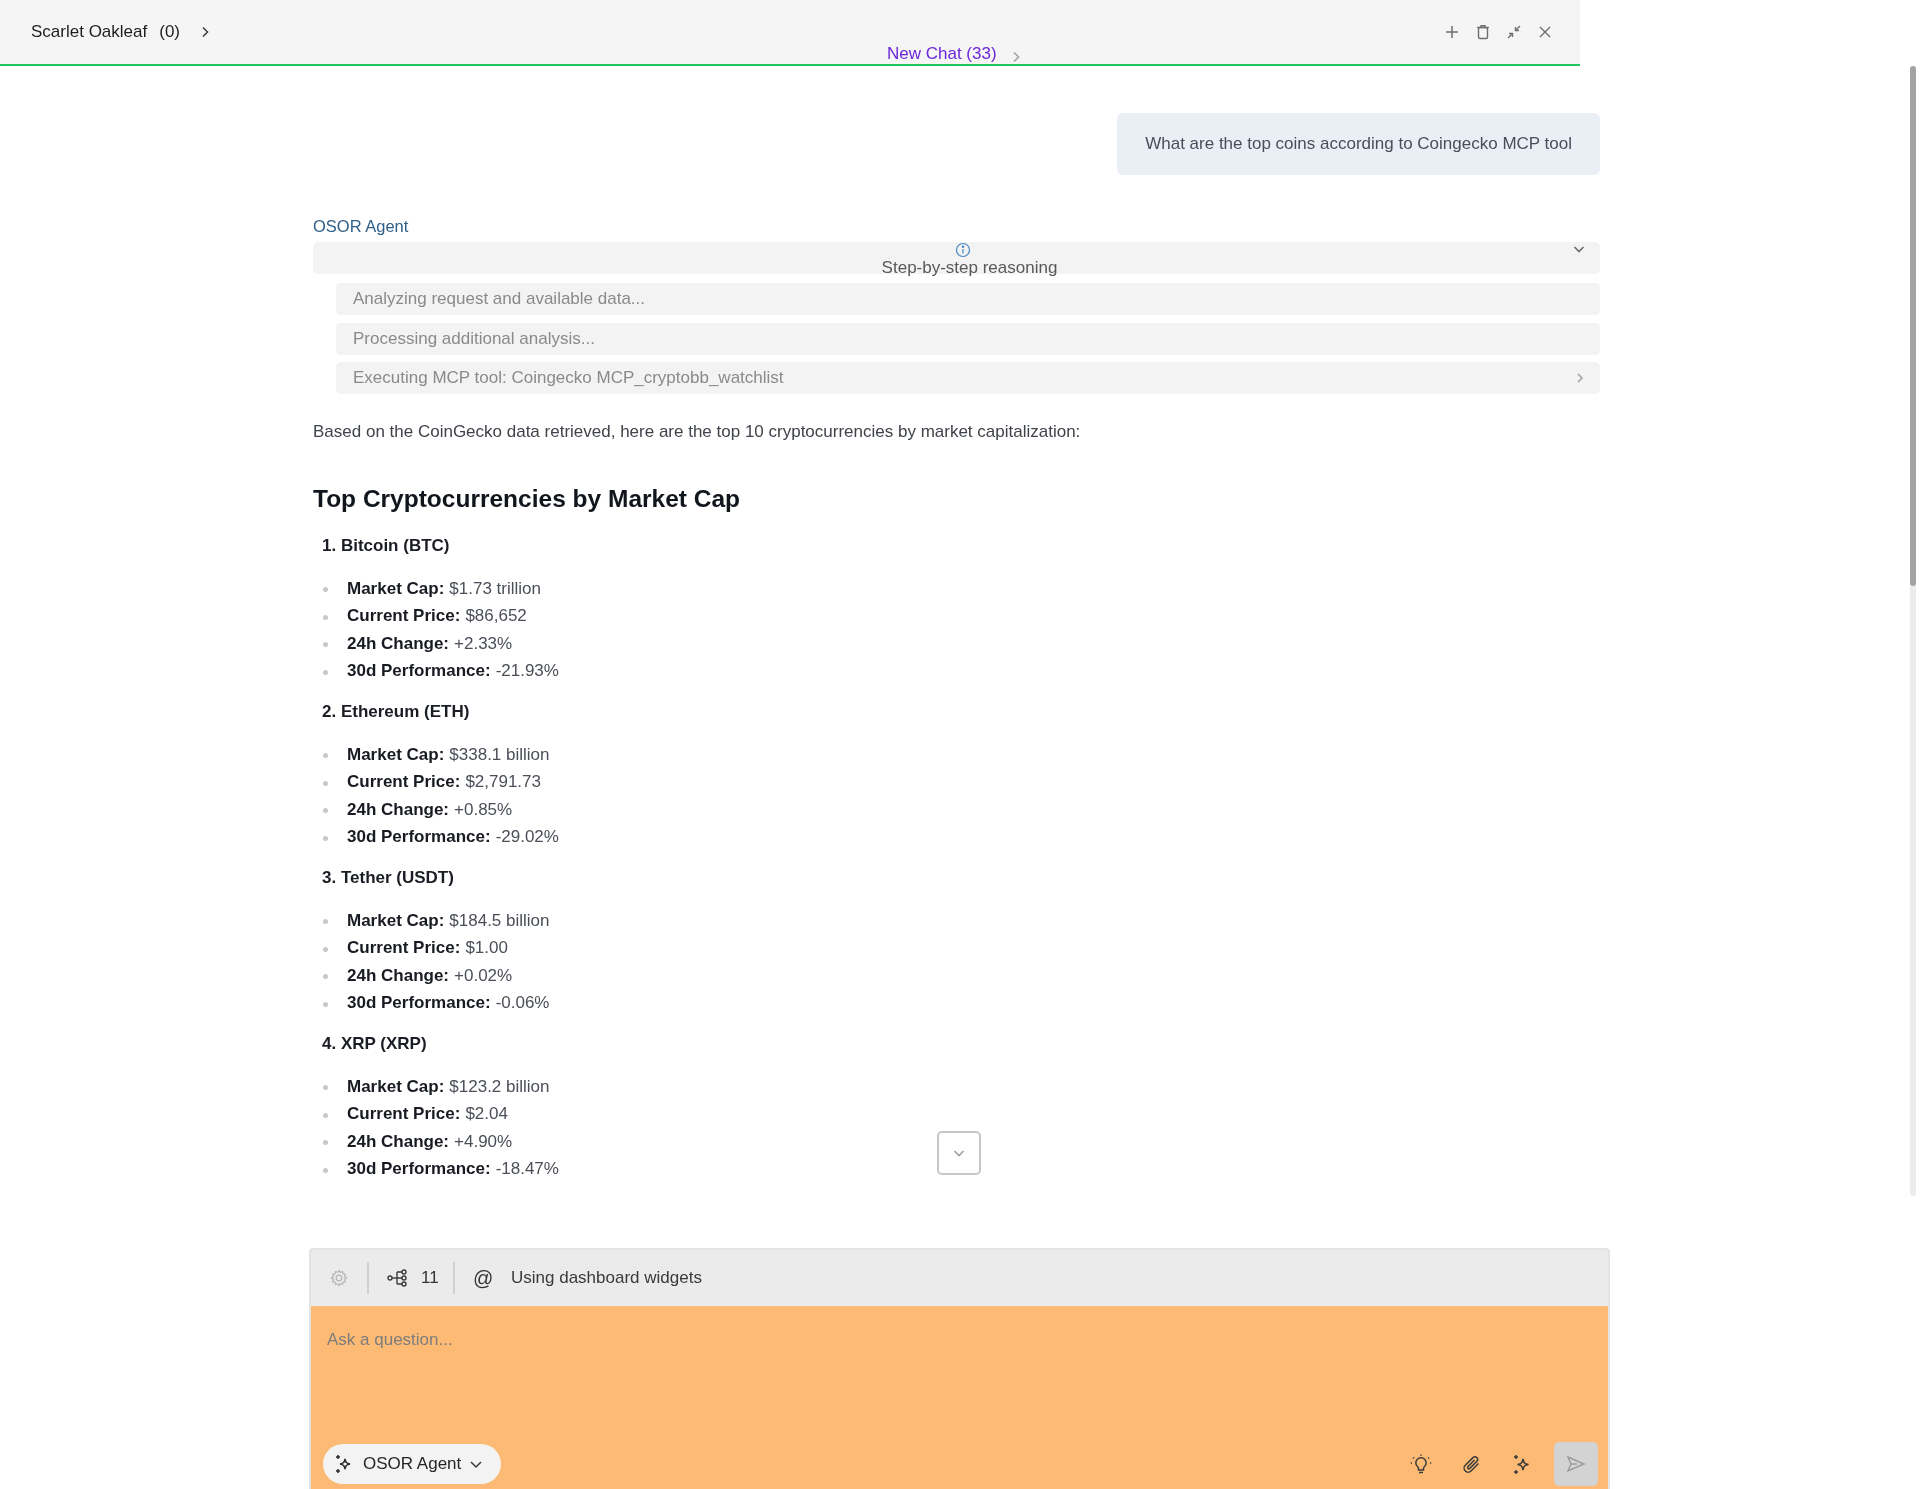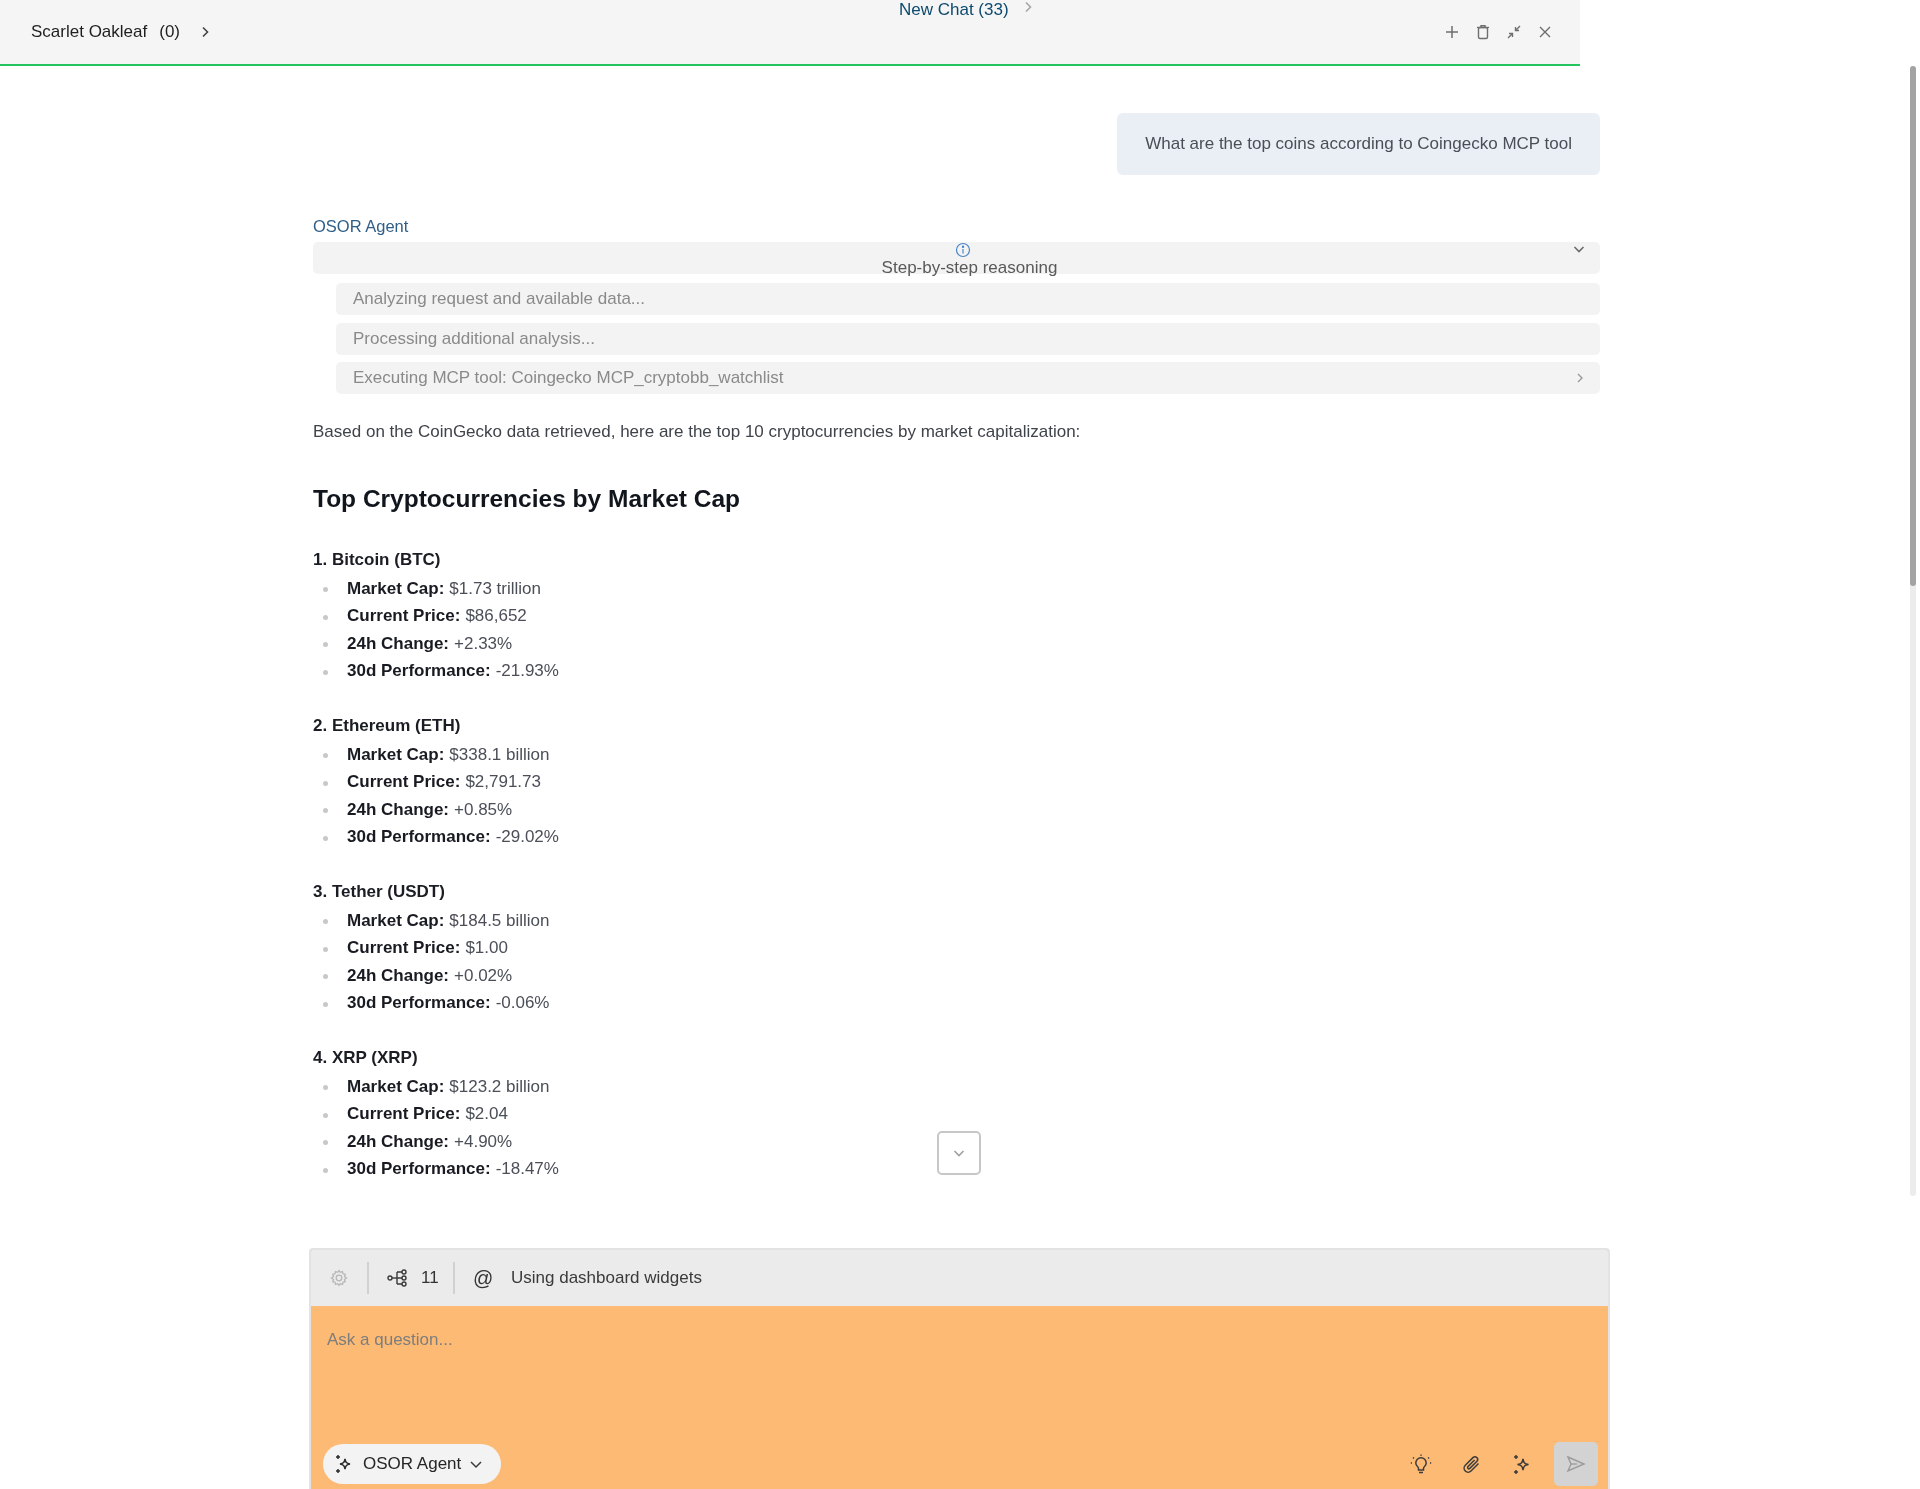--- a/index.html
+++ b/index.html
@@ -13,21 +13,21 @@
 
     
     .header {
       position: absolute; left: 0; top: 0; width: 1580px; height: 66px;
       background: #f5f5f5; border-bottom: 2px solid #22c55e;
       display: flex; align-items: center;
     }
     .hdr-left { position: absolute; left: 31px; top: 0; height: 64px; display: flex; align-items: center; gap: 0; font-size: 17px; color: #1f1f1f; }
     .hdr-left .count { margin-left: 12px; }
     .hdr-left .chev { margin-left: 18px; color: #444; width: 14px; height: 14px; display:inline-flex; }
-    .hdr-center { position: absolute; left: 887px; top: 0; height: 64px; display: flex; align-items: flex-start; font-size: 17px; color: #0c4a6e; margin-left: 12px; }
+    .hdr-center { position: absolute; left: 887px; top: 0; height: 64px; display: flex; align-items: flex-end; font-size: 17px; color: #6d28d9; }
     .hdr-center .chev { margin-left: 12px; color: #a5a5a5; width: 14px; height: 14px; display:inline-flex; }
     .hdr-right { position: absolute; right: 26px; top: 0; height: 64px; display: flex; align-items: center; gap: 13px; }
     .hdr-icon { width: 18px; height: 18px; color: #6f6f6f; display: inline-flex; align-items: center; justify-content: center; cursor: pointer; }
     .hdr-icon svg { width: 18px; height: 18px; }
 
     
     .scroll-track { position: absolute; left: 1910px; top: 66px; width: 6px; height: 1130px; background: #ececec; border-radius: 3px; }
     .scroll-thumb { position: absolute; left: 0; top: 0; width: 6px; height: 520px; background: #a3a3a3; border-radius: 3px; }
 
     
@@ -55,21 +55,21 @@
       position: absolute; left: 23px; width: 1264px; height: 32px;
       background: #f3f3f3; border-radius: 5px;
       display: flex; align-items: center; font-size: 17px; color: #8a8a8a;
       padding-left: 17px;
     }
     .step .chev { position: absolute; right: 14px; width: 12px; height: 12px; color: #9a9a9a; display:inline-flex; }
 
     .intro { position: absolute; left: 0; top: 356px; font-size: 17px; color: #3f434a; }
     .heading { position: absolute; left: 0; top: 419px; font-size: 24.5px; font-weight: bold; color: #11151c; }
 
-    .coin-title { position: absolute; left: 0; font-size: 17px; font-weight: bold; color: #1a1d23; margin-top: 14px; }
+    .coin-title { position: absolute; left: 9px; font-size: 17px; font-weight: bold; color: #1a1d23; }
     .coin-list { position: absolute; left: 0; list-style: none; }
     .coin-list li { height: 27.5px; display: flex; align-items: center; font-size: 17px; color: #4b4f57; position: relative; padding-left: 34px; }
     .coin-list li::before { content: ""; position: absolute; left: 10px; top: 12px; width: 5px; height: 5px; border-radius: 50%; background: #c8c8c8; }
     .coin-list li b { color: #181b21; margin-right: 5px; }
 
     .scroll-down {
       position: absolute; left: 937px; top: 1131px; width: 44px; height: 44px;
       border: 2px solid #c7c7c7; border-radius: 5px; background: #fff;
       display: flex; align-items: center; justify-content: center; color: #a0a0a0; cursor: pointer;
     }

